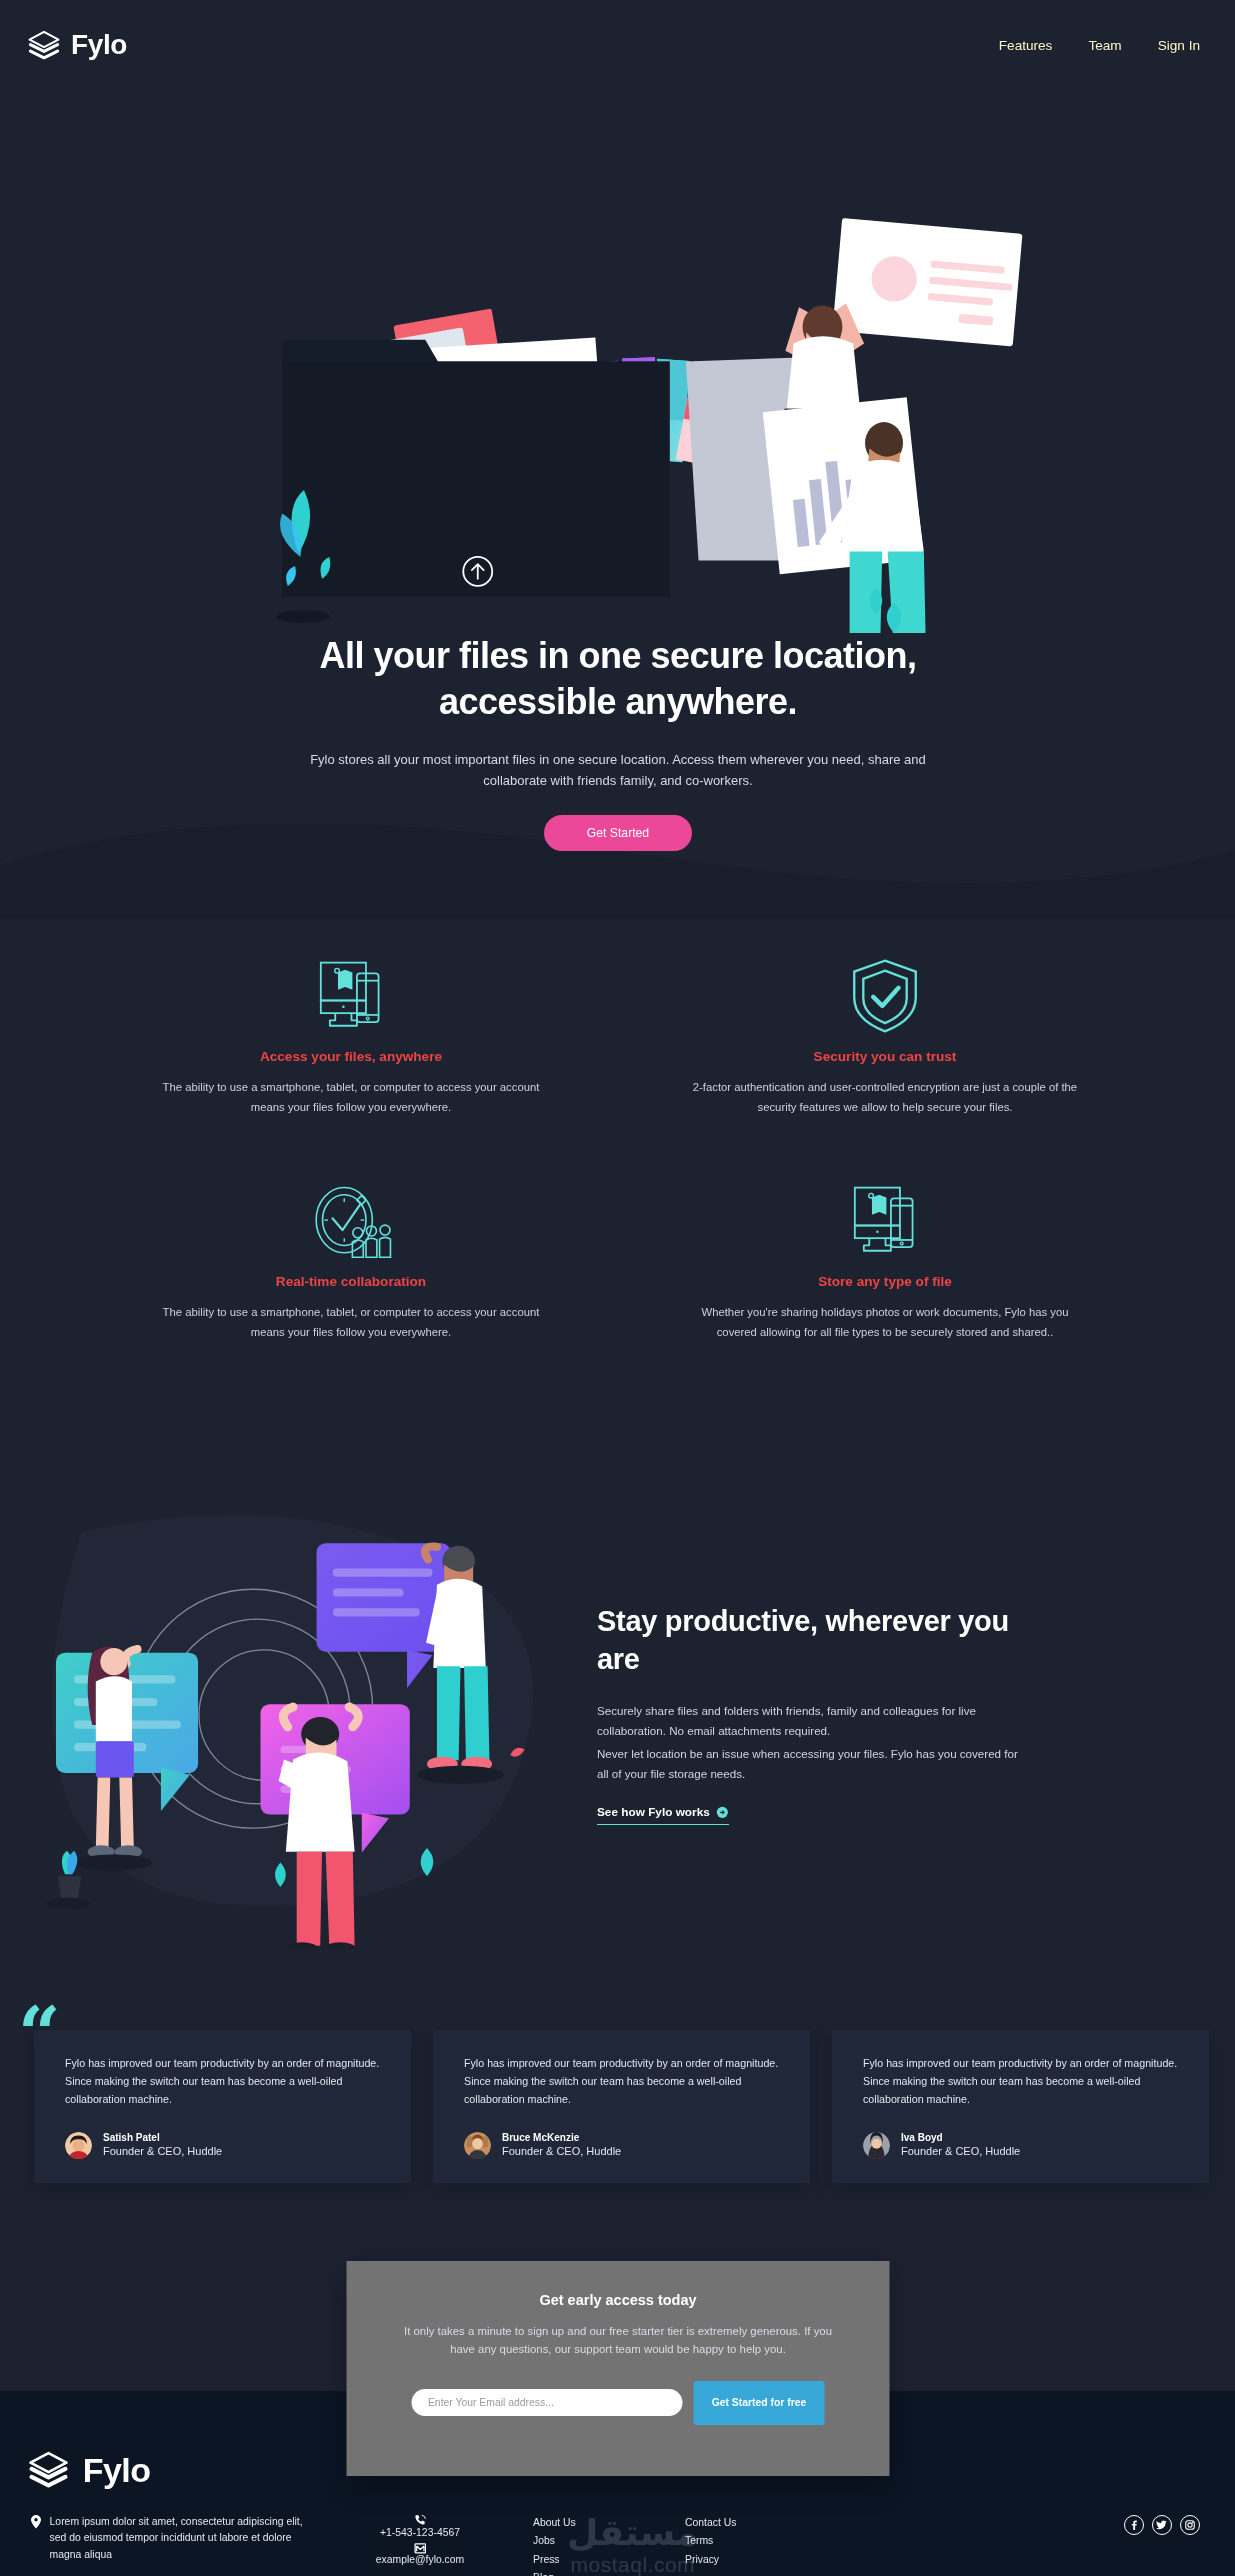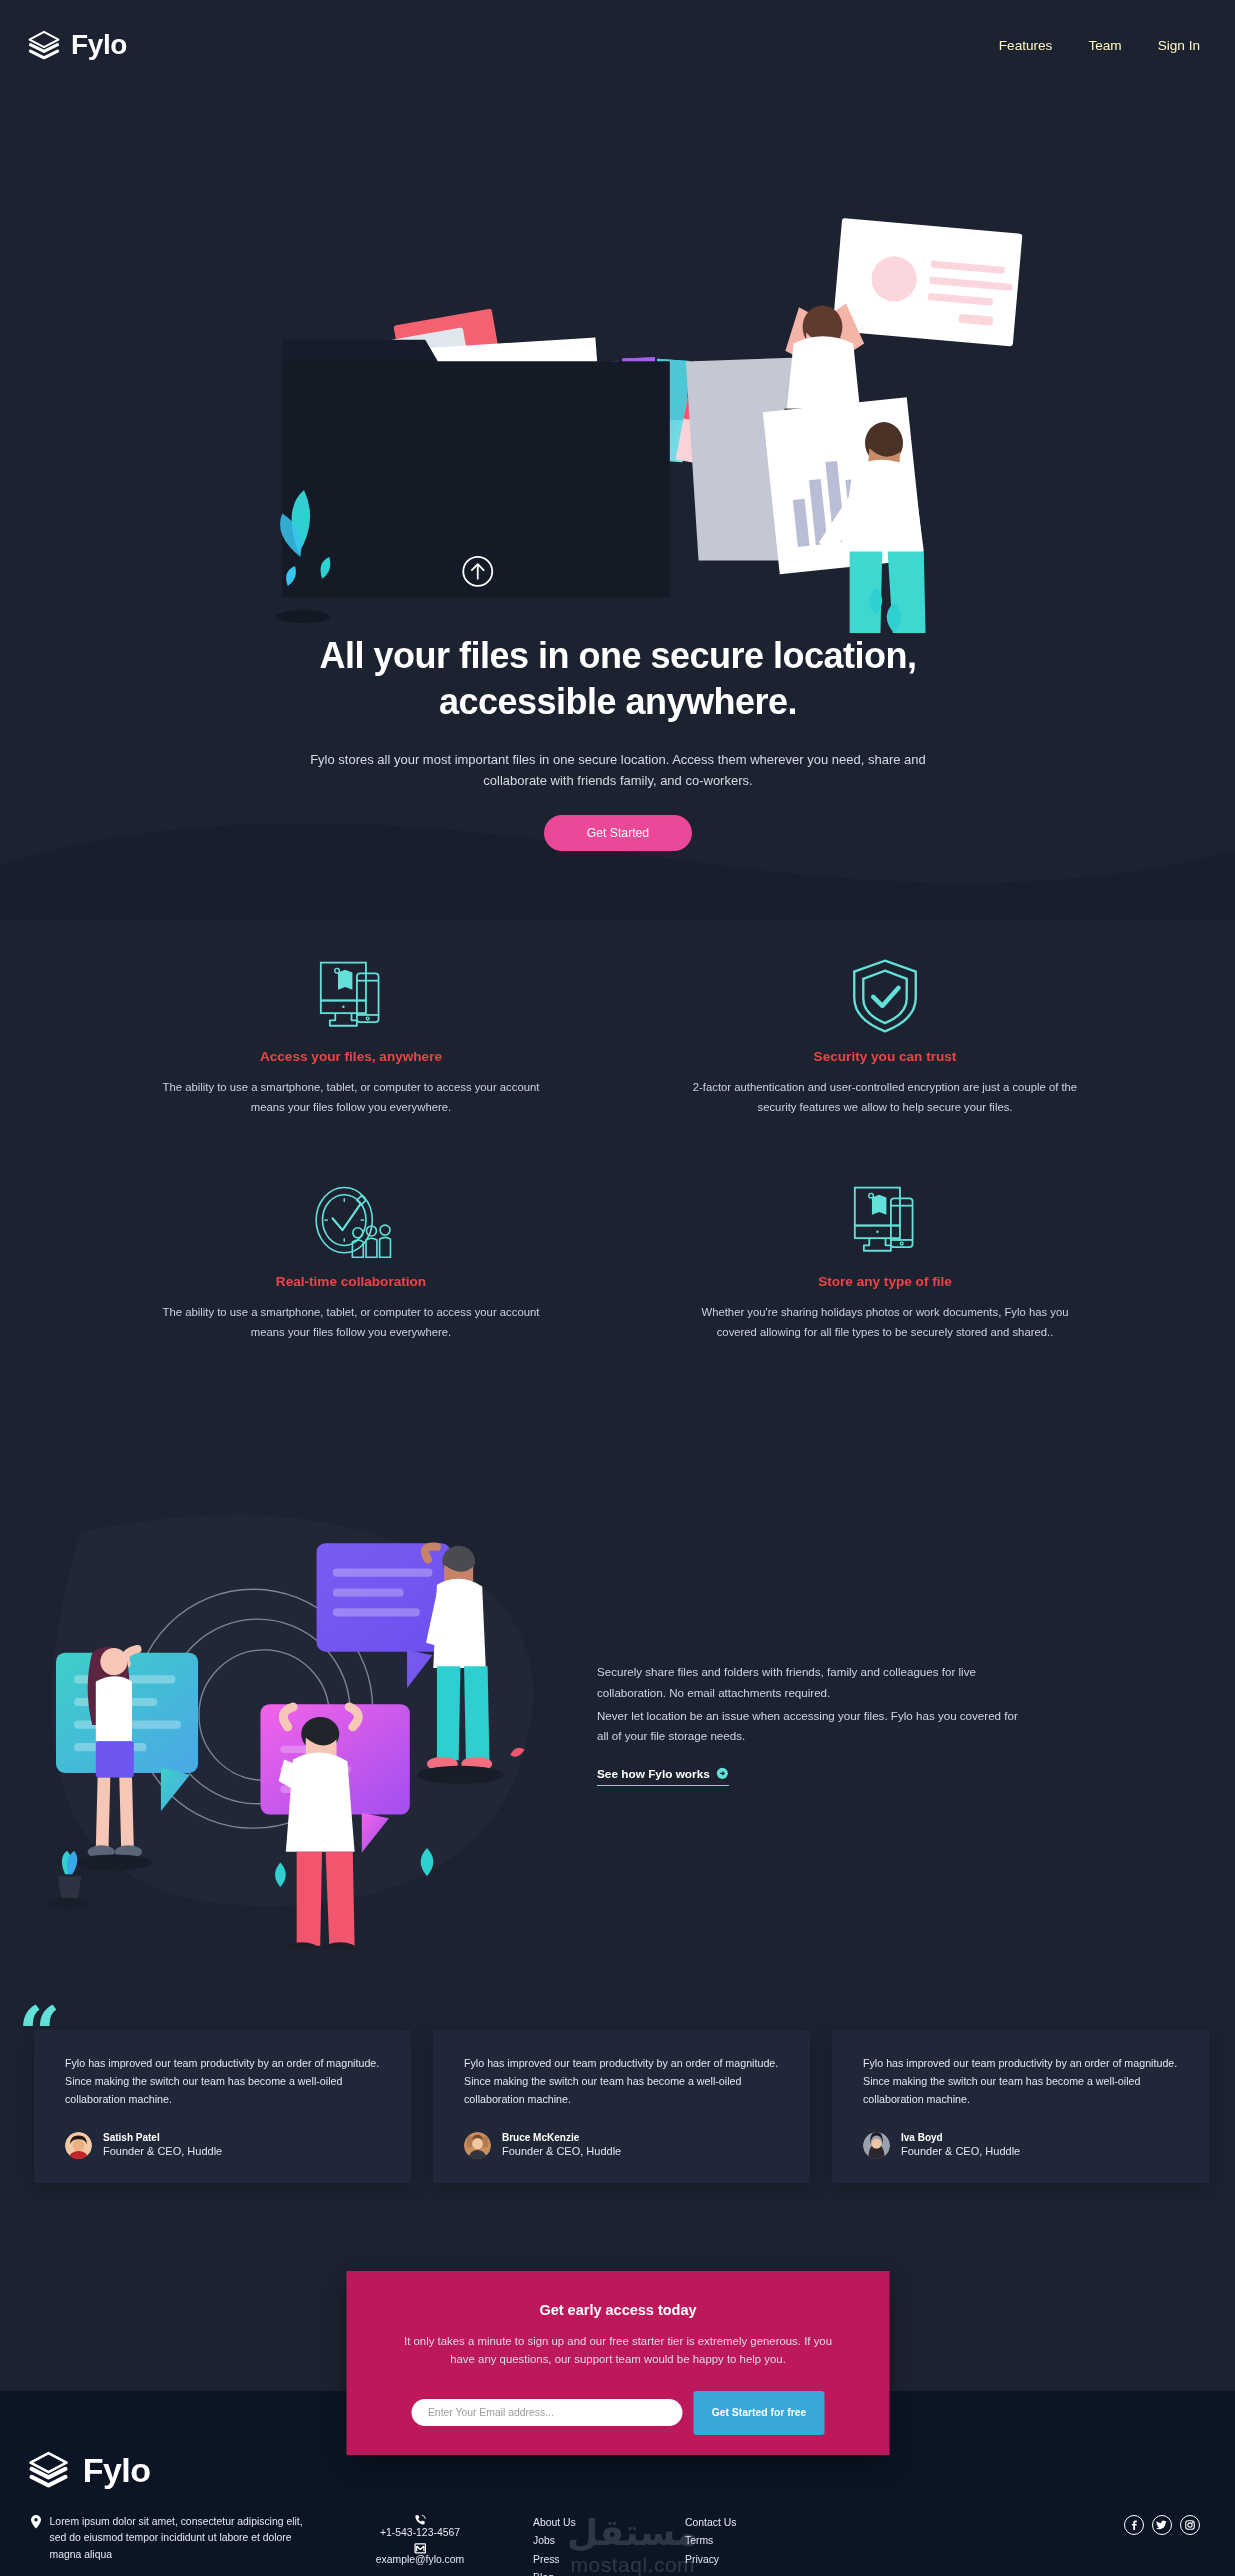--- a/index.html
+++ b/index.html
@@ -113,23 +113,23 @@
   .tcard-text { font-size:10.7px; line-height:1.68; color:#e2e6ee; }
   .tcard-person { display:flex; align-items:center; gap:11px; margin-top:23.5px; }
   .avatar { width:27px; height:27px; border-radius:50%; flex:0 0 27px; overflow:hidden; display:block; }
   .tcard-name { font-size:10px; font-weight:700; color:#ffffff; line-height:1.25; }
   .tcard-role { font-size:11px; color:#e2e6ee; line-height:1.25; }
 
   
   .cta-wrap { position:relative; z-index:30; height:136px; }
   .cta-card {
     position:absolute; left:50%; transform:translateX(-50%);
-    top:16px; width:543px;
-    background:#be185d;
-    padding:31px 54px 20px;
+    top:6px; width:543px;
+    background:#737373;
+    padding:31px 54px 51px;
     text-align:center;
     box-shadow:0 9px 23.5px rgba(0,0,0,0.35);
   }
   .cta-title { font-size:14.5px; font-weight:700; color:#ffffff; }
   .cta-text { margin-top:14.5px; font-size:11.4px; line-height:1.62; color:#d8dde6; }
   .cta-form { margin-top:22px; display:flex; align-items:center; justify-content:center; gap:11px; }
   .cta-input {
     width:271px; height:27px; border:none; border-radius:13.6px;
     padding:0 16.3px; font-size:10.4px; color:#3a3a3a;
     background:#ffffff; font-family:"Liberation Sans", sans-serif;
@@ -499,20 +499,21 @@
           <path d="M22 18 q10 -16 2 -26 q-12 10 -6 26 Z" fill="#37a8e8"></path>
           <path d="M6 20 l26 0 l-4 26 l-18 0 Z" fill="#2d3240"></path>
           <ellipse cx="18" cy="50" rx="24" ry="6" fill="#171d29"></ellipse>
         </g>
         <path d="M290 452 q-12 -14 0 -27 q12 13 0 27 Z" fill="#2fd0cf"></path>
         <path d="M452 440 q-14 -16 0 -31 q14 15 0 31 Z" fill="#2fd0cf"></path>
         <path d="M560 300 q-8 12 -16 6 q6 -12 16 -6 Z" fill="#f2566e"></path>
       </svg>
 
       <div class="productive-copy">
+        <h2 class="productive-title">Stay productive, wherever you are</h2>
         <div class="productive-text">
           <p>Securely share files and folders with friends, family and colleagues for live collaboration. No email attachments required.</p>
           <p>Never let location be an issue when accessing your files. Fylo has you covered for all of your file storage needs.</p>
         </div>
         <a href="#" class="link-works">
           <span>See how Fylo works</span>
           <svg class="arrow-circ" viewBox="0 0 16 16">
             <circle cx="8" cy="8" r="7" fill="#62e0d9"></circle>
             <path d="M5.6 8 h4.6 M8.4 6.2 L10.4 8 L8.4 9.8" fill="none" stroke="#1c2230" stroke-width="1.4" stroke-linecap="round" stroke-linejoin="round"></path>
           </svg>

